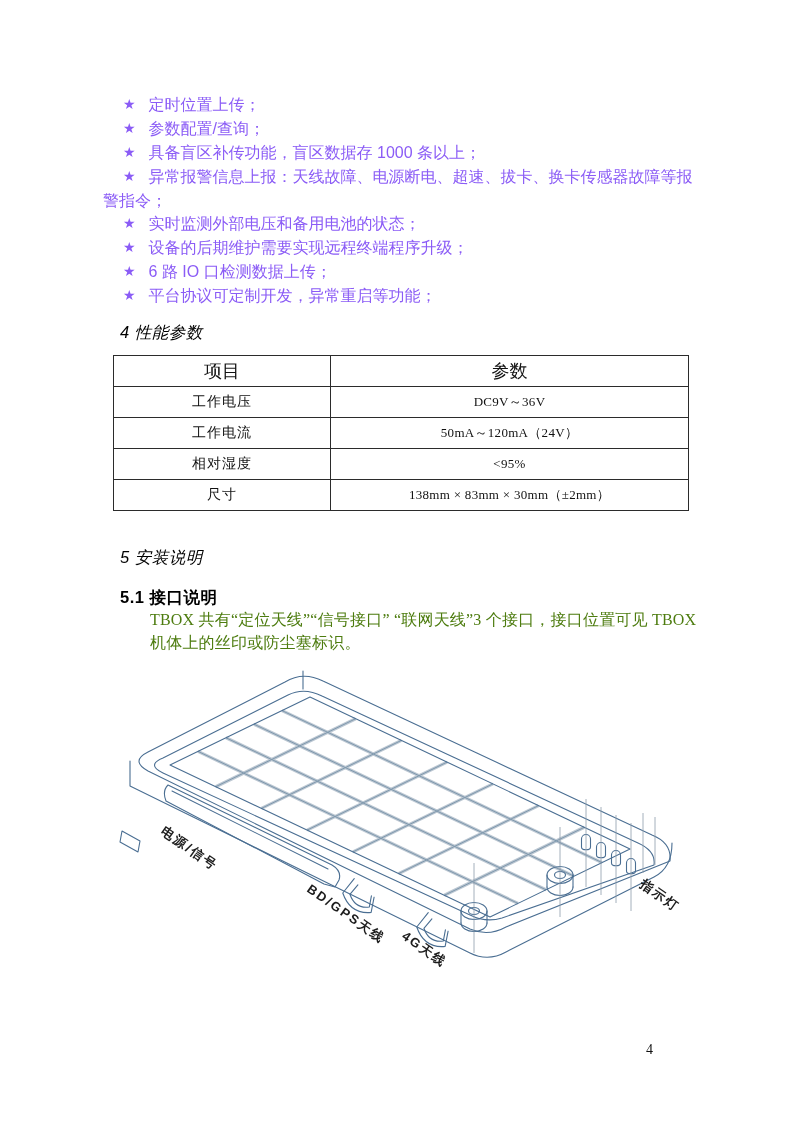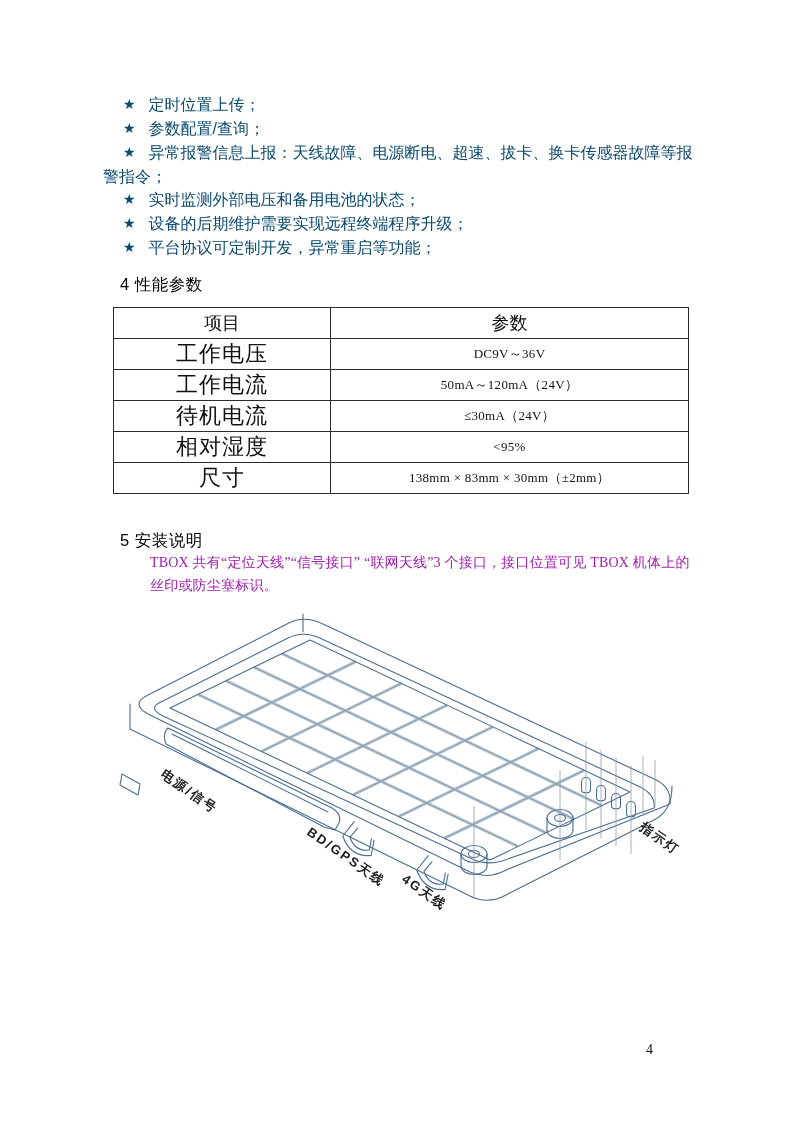--- a/index.html
+++ b/index.html
@@ -1,56 +1,58 @@
 <!DOCTYPE html>
 <html><head>
 <meta charset="utf-8">
 <style>
   html,body{margin:0;padding:0;background:#ffffff;}
   body{width:800px;height:1130px;position:relative;font-family:"Liberation Sans",sans-serif;color:#111;overflow:hidden;}
   .content{padding:93px 105px 0 103px;}
 
   
-  .bullets{font-size:16px;line-height:23px;color:#0c4a6e;}
+  .bullets{font-size:16px;line-height:23px;color:#8b5cf6;}
   .bullet{text-indent:20px;}
   .star{display:inline-block;text-indent:0;font-size:14px;margin-right:13px;transform:translateY(-1px);}
 
   
-  .h-sec{font-size:16.5px;line-height:20px;color:#000;margin:14px 0 0 17px;letter-spacing:.5px;}
+  .h-sec{font-size:16.5px;line-height:20px;color:#000;margin:14px 0 0 17px;letter-spacing:.5px;font-style:italic;}
   .h-sub{font-size:16.5px;line-height:20px;color:#000;margin:20px 0 0 17px;font-weight:bold;letter-spacing:.5px;}
 
   
   table.spec{border-collapse:collapse;width:575px;margin:13px 0 0 10px;table-layout:fixed;
              font-family:"Liberation Serif",serif;}
   table.spec th,table.spec td{border:1px solid #2b2b2b;height:30px;padding:0;text-align:center;vertical-align:middle;font-weight:normal;}
   table.spec th{font-size:18px;}
-  td.c1{font-size:22px;letter-spacing:1px;}
+  td.c1{font-size:14px;letter-spacing:1px;}
   td.c2{font-size:13px;letter-spacing:.3px;}
 
   
-  .para{font-family:"Liberation Serif",serif;font-size:14px;line-height:22.5px;color:#a21caf;
+  .para{font-family:"Liberation Serif",serif;font-size:16px;line-height:22.5px;color:#4d7c0f;
         width:548px;margin:2px 0 0 47px;letter-spacing:.2px;}
 
   
   .diagram-wrap{margin:11px 0 0 15px;}
   .dlabel{font-family:"Liberation Sans",sans-serif;font-size:13px;font-weight:bold;letter-spacing:2px;fill:#1c1c1c;}
 
   .page-num{position:absolute;left:646px;top:1042px;font-family:"Liberation Serif",serif;font-size:14px;color:#111;}
 </style>
 </head>
 <body>
 
 <div class="content">
 
   <div class="bullets">
     <div class="bullet"><span class="star">★</span><span>定时位置上传；</span></div>
     <div class="bullet"><span class="star">★</span><span>参数配置/查询；</span></div>
+    <div class="bullet"><span class="star">★</span><span>具备盲区补传功能，盲区数据存 1000 条以上；</span></div>
     <div class="bullet"><span class="star">★</span><span>异常报警信息上报：天线故障、电源断电、超速、拔卡、换卡传感器故障等报警指令；</span></div>
     <div class="bullet"><span class="star">★</span><span>实时监测外部电压和备用电池的状态；</span></div>
     <div class="bullet"><span class="star">★</span><span>设备的后期维护需要实现远程终端程序升级；</span></div>
+    <div class="bullet"><span class="star">★</span><span>6 路 IO 口检测数据上传；</span></div>
     <div class="bullet"><span class="star">★</span><span>平台协议可定制开发，异常重启等功能；</span></div>
   </div>
 
   <div class="h-sec">4 性能参数</div>
 
   <table class="spec">
     <colgroup>
         <col style="width:217px">
         <col style="width:358px">
       </colgroup>
@@ -61,35 +63,32 @@
     </tr>
     <tr>
           <td class="c1">工作电压</td>
           <td class="c2">DC9V～36V</td>
         </tr>
     <tr>
           <td class="c1">工作电流</td>
           <td class="c2">50mA～120mA（24V）</td>
         </tr>
     <tr>
-          <td class="c1">待机电流</td>
-          <td class="c2">≤30mA（24V）</td>
-        </tr>
-    <tr>
           <td class="c1">相对湿度</td>
           <td class="c2">&lt;95%</td>
         </tr>
     <tr>
           <td class="c1">尺寸</td>
           <td class="c2">138mm × 83mm × 30mm（±2mm）</td>
         </tr>
   </tbody>
     </table>
 
   <div class="h-sec" style="margin-top:36px">5 安装说明</div>
+  <div class="h-sub">5.1 接口说明</div>
   <div class="para">TBOX 共有“定位天线”“信号接口” “联网天线”3 个接口，接口位置可见 TBOX 机体上的丝印或防尘塞标识。</div>
 
   <div class="diagram-wrap">
     <svg width="580" height="302" viewBox="0 0 580 302">
       <defs>
         <g id="grid">
           <line x1="80" y1="86.4" x2="400" y2="238.4"></line>
           <line x1="108" y1="72.8" x2="428" y2="224.8"></line>
           <line x1="136" y1="59.2" x2="456" y2="211.2"></line>
           <line x1="164" y1="45.6" x2="484" y2="197.6"></line>

